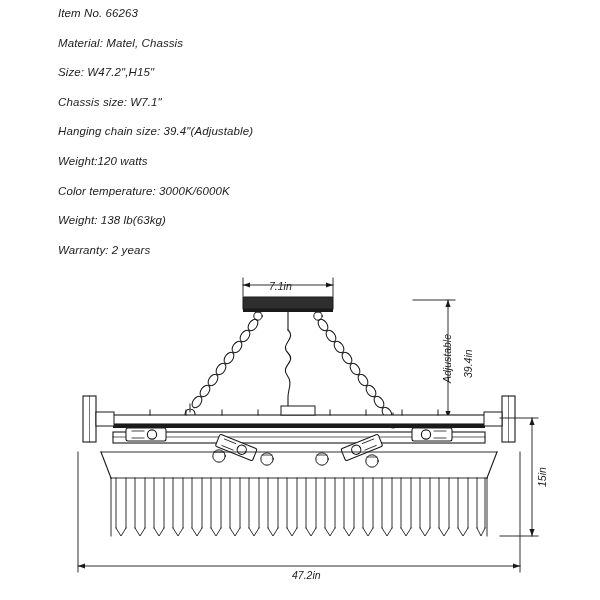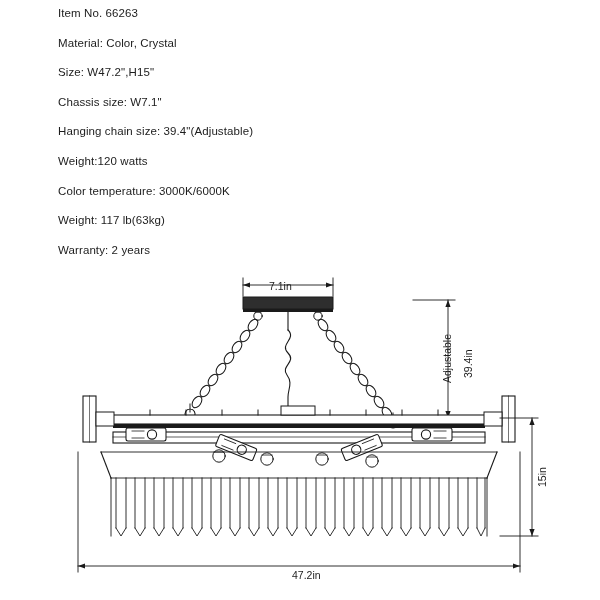--- a/index.html
+++ b/index.html
@@ -12,20 +12,21 @@
     height: 600px;
     font-family: "Liberation Sans", sans-serif;
     color: #1a1a1a;
     position: relative;
     overflow: hidden;
   }
   #page {
     position: relative;
     width: 544px;
     height: 600px;
+    font-style: italic;
   }
   
   #spec-list {
     position: absolute;
     left: 58px;
     top: 6px;
     width: 420px;
   }
   .spec-line {
     font-size: 11.5px;
@@ -55,27 +56,27 @@
     transform-origin: 0 0;
   }
 </style>
 </head>
 <body>
 
 <div id="page">
 
   <div id="spec-list">
     <p class="spec-line">Item No. 66263</p>
-    <p class="spec-line">Material: Color, Crystal</p>
+    <p class="spec-line">Material: Matel, Chassis</p>
     <p class="spec-line">Size: W47.2",H15"</p>
     <p class="spec-line">Chassis size: W7.1"</p>
     <p class="spec-line">Hanging chain size: 39.4"(Adjustable)</p>
     <p class="spec-line">Weight:120 watts</p>
     <p class="spec-line">Color temperature: 3000K/6000K</p>
-    <p class="spec-line">Weight: 117 lb(63kg)</p>
+    <p class="spec-line">Weight: 138 lb(63kg)</p>
     <p class="spec-line">Warranty: 2 years</p>
   </div>
 
   <svg id="drawing" viewBox="0 0 600 600">
 
     <g fill="none" stroke="#1a1a1a" stroke-width="1.1" stroke-linecap="square">
 
       <g>
         <rect x="243" y="297" width="90" height="12" fill="#2e2e2e" stroke="#1a1a1a" stroke-width="1"></rect>
         <rect x="243" y="309" width="90" height="3" fill="#1a1a1a" stroke="none"></rect>

